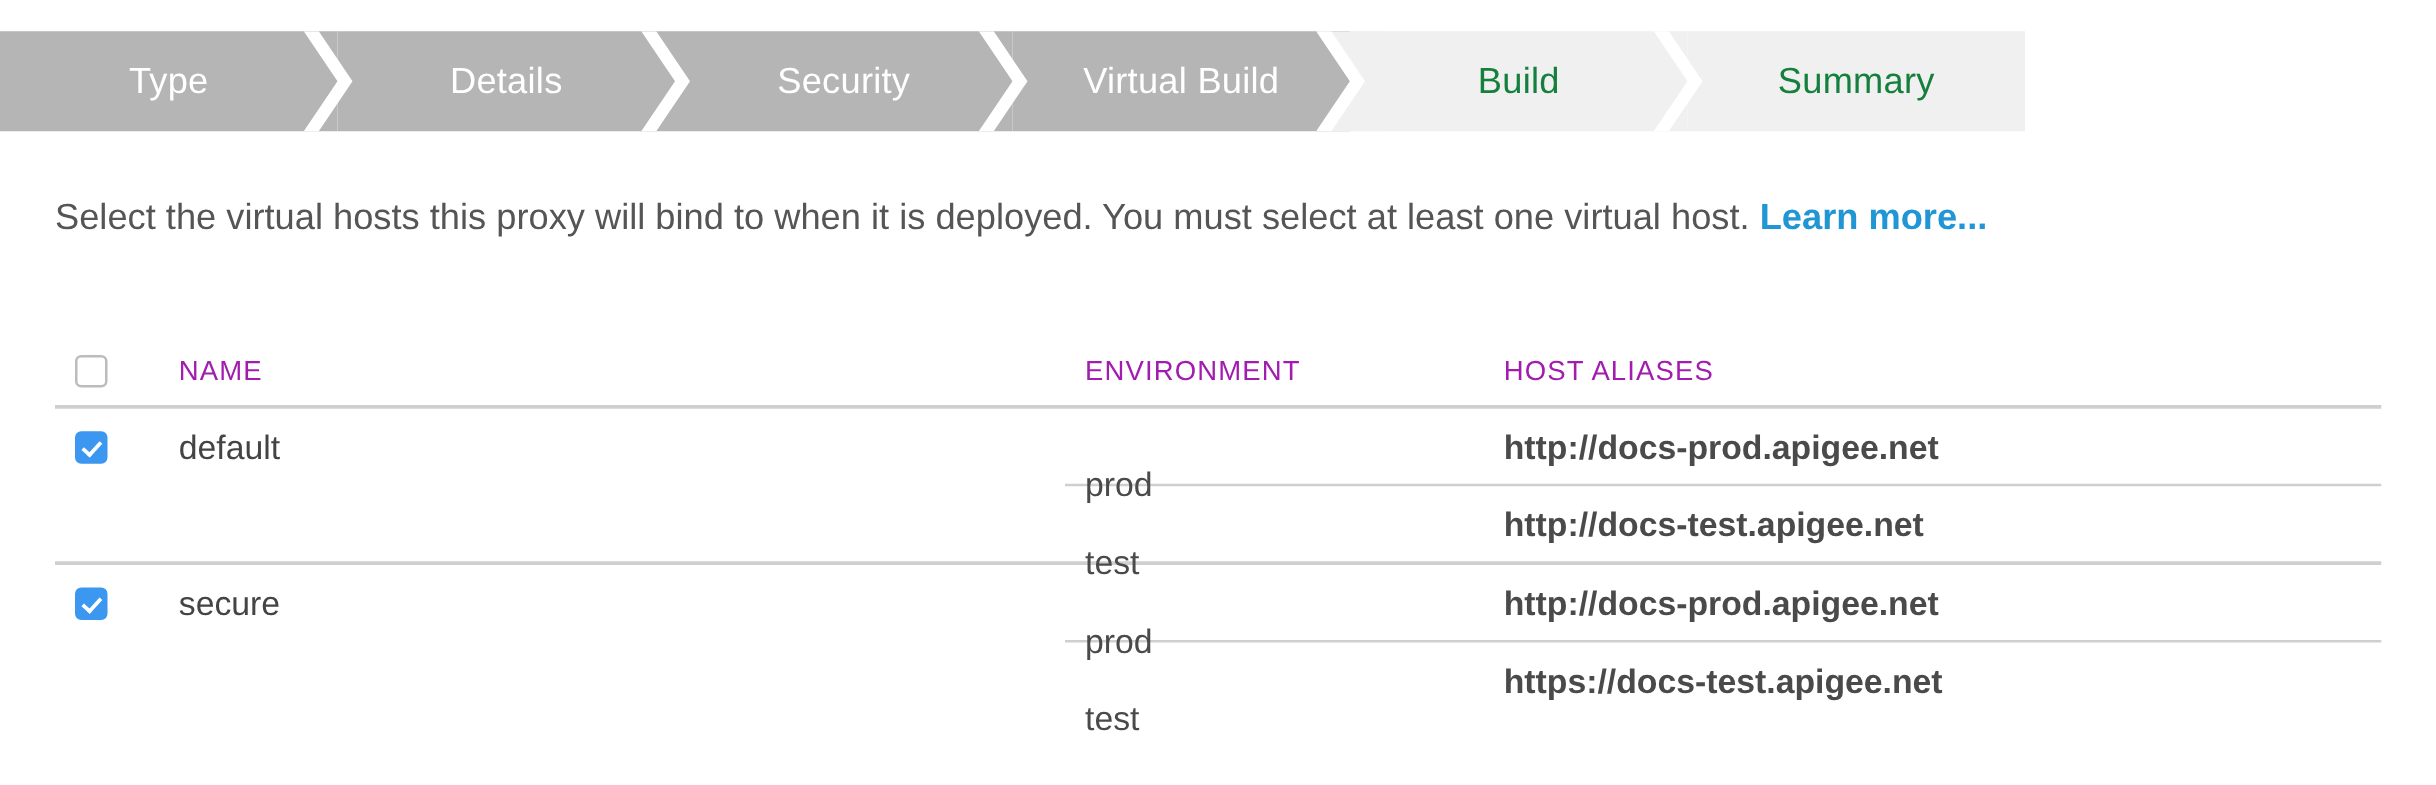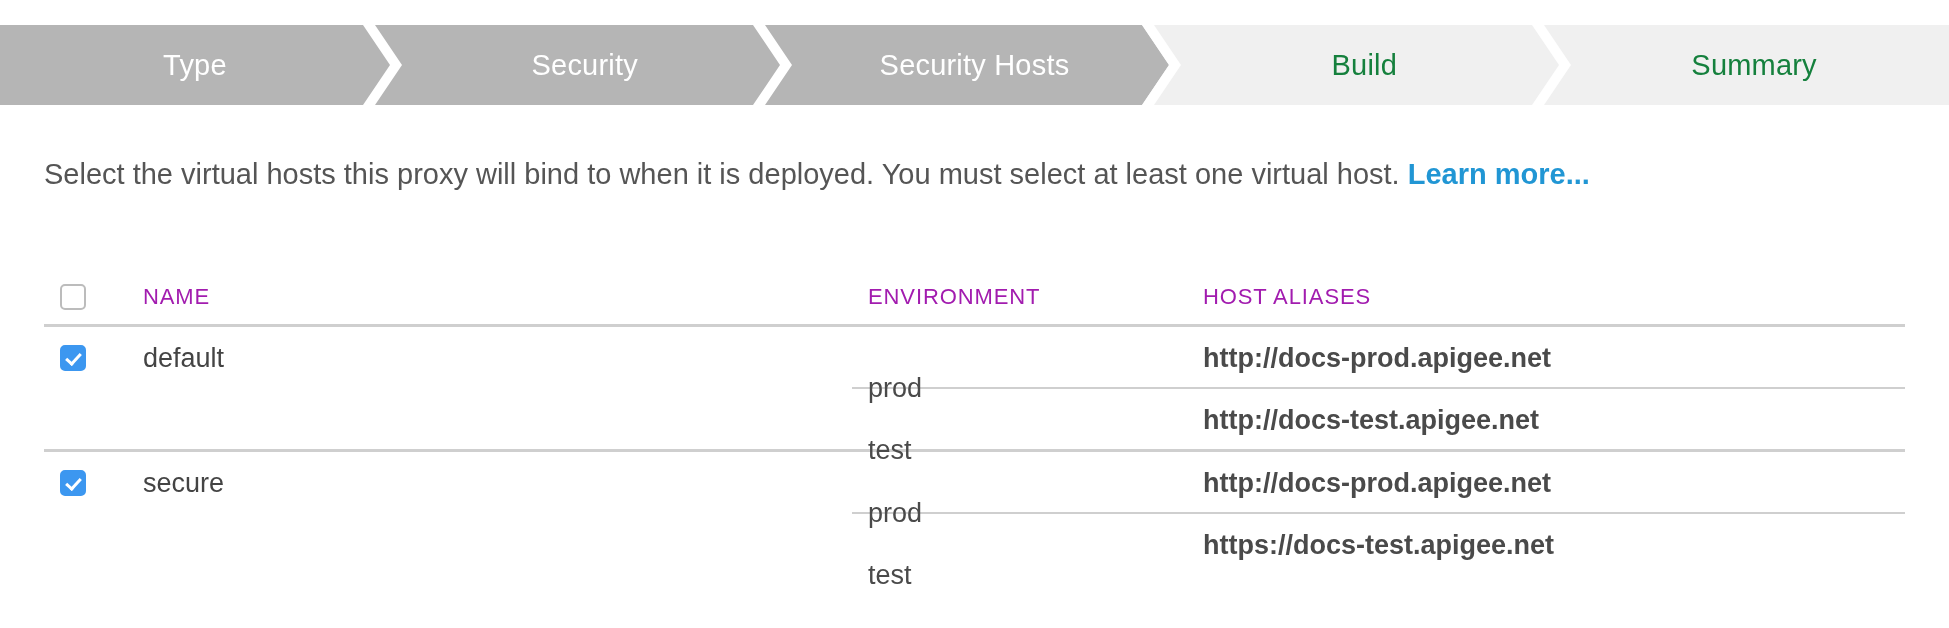--- a/index.html
+++ b/index.html
@@ -15,21 +15,21 @@
     color: #4a4a4a;
     overflow: hidden;
     position: relative;
   }
 
   
   .stepper {
     position: absolute;
     left: 0;
     top: 25px;
-    width: 1949px;
+    width: 1620px;
     height: 80px;
     display: flex;
     align-items: stretch;
   }
   .step {
     position: relative;
     flex: 1 1 0;
     display: flex;
     align-items: center;
     justify-content: center;
@@ -182,30 +182,36 @@
 
 <div class="stepper">
 
   <div class="step done">
     <span class="label">Type</span>
     <svg class="chev" viewBox="0 0 54 80" preserveAspectRatio="none">
       <polygon fill="#ffffff" points="0,0 27,40 0,80 12,80 39,40 12,0"></polygon>
     </svg>
   </div>
 
+  <div class="step done">
+    <span class="label">Details</span>
+    <svg class="chev" viewBox="0 0 54 80" preserveAspectRatio="none">
+      <polygon fill="#ffffff" points="0,0 27,40 0,80 12,80 39,40 12,0"></polygon>
+    </svg>
+  </div>
 
   <div class="step done">
     <span class="label">Security</span>
     <svg class="chev" viewBox="0 0 54 80" preserveAspectRatio="none">
       <polygon fill="#ffffff" points="0,0 27,40 0,80 12,80 39,40 12,0"></polygon>
     </svg>
   </div>
 
   <div class="step done">
-    <span class="label">Security Hosts</span>
+    <span class="label">Virtual Build</span>
     <svg class="chev" viewBox="0 0 54 80" preserveAspectRatio="none">
       <polygon fill="#f0f0f0" points="0,0 27,40 0,80 54,80 54,0"></polygon>
       <polygon fill="#ffffff" points="0,0 27,40 0,80 12,80 39,40 12,0"></polygon>
     </svg>
   </div>
 
   <div class="step todo">
     <span class="label">Build</span>
     <svg class="chev" viewBox="0 0 54 80" preserveAspectRatio="none">
       <polygon fill="#ffffff" points="0,0 27,40 0,80 12,80 39,40 12,0"></polygon>

